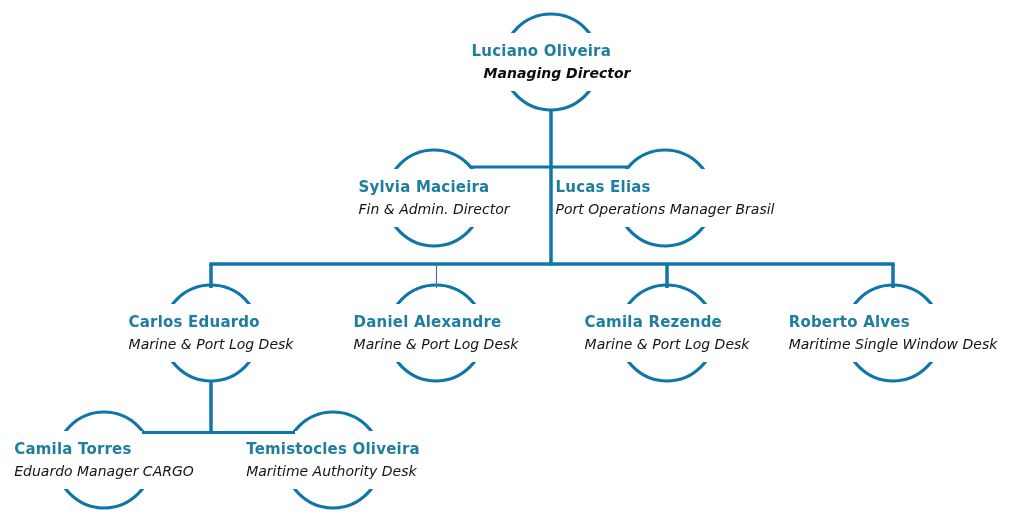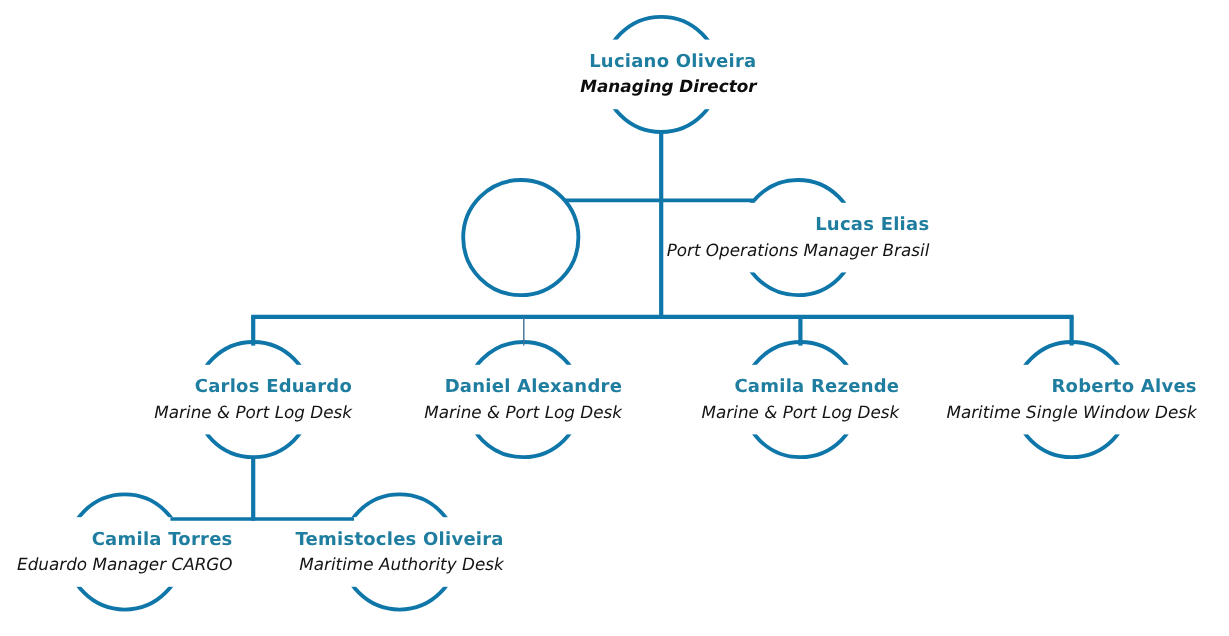--- a/index.html
+++ b/index.html
@@ -26,21 +26,21 @@
   #lines-layer   { z-index: 3; }
   .node {
     position: absolute;
     z-index: 2;
     transform: translate(-50%, -50%);
     background: #ffffff;
     height: 58px;
     padding: 0 8px;
     display: flex;
     flex-direction: column;
-    align-items: flex-end;
+    align-items: flex-start;
     justify-content: center;
     text-align: center;
     white-space: nowrap;
   }
   .node .name {
     font-weight: 700;
     font-size: 15px;
     letter-spacing: 0.2px;
     color: #1f7e9f;
     line-height: 19px;
@@ -77,20 +77,22 @@
       <circle cx="333" cy="460" r="48"></circle>
     </g>
   </svg>
 
   <div class="node" style="left:551px; top:62px;">
     <div class="name">Luciano Oliveira</div>
     <div class="title bold">Managing Director</div>
   </div>
 
   <div class="node" style="left:434px; top:198px;">
+    <div class="name">Sylvia Macieira</div>
+    <div class="title">Fin &amp; Admin. Director</div>
   </div>
 
   <div class="node" style="left:665px; top:198px;">
     <div class="name">Lucas Elias</div>
     <div class="title">Port Operations Manager Brasil</div>
   </div>
 
   <div class="node" style="left:211px; top:333px;">
     <div class="name">Carlos Eduardo</div>
     <div class="title">Marine &amp; Port Log Desk</div>

